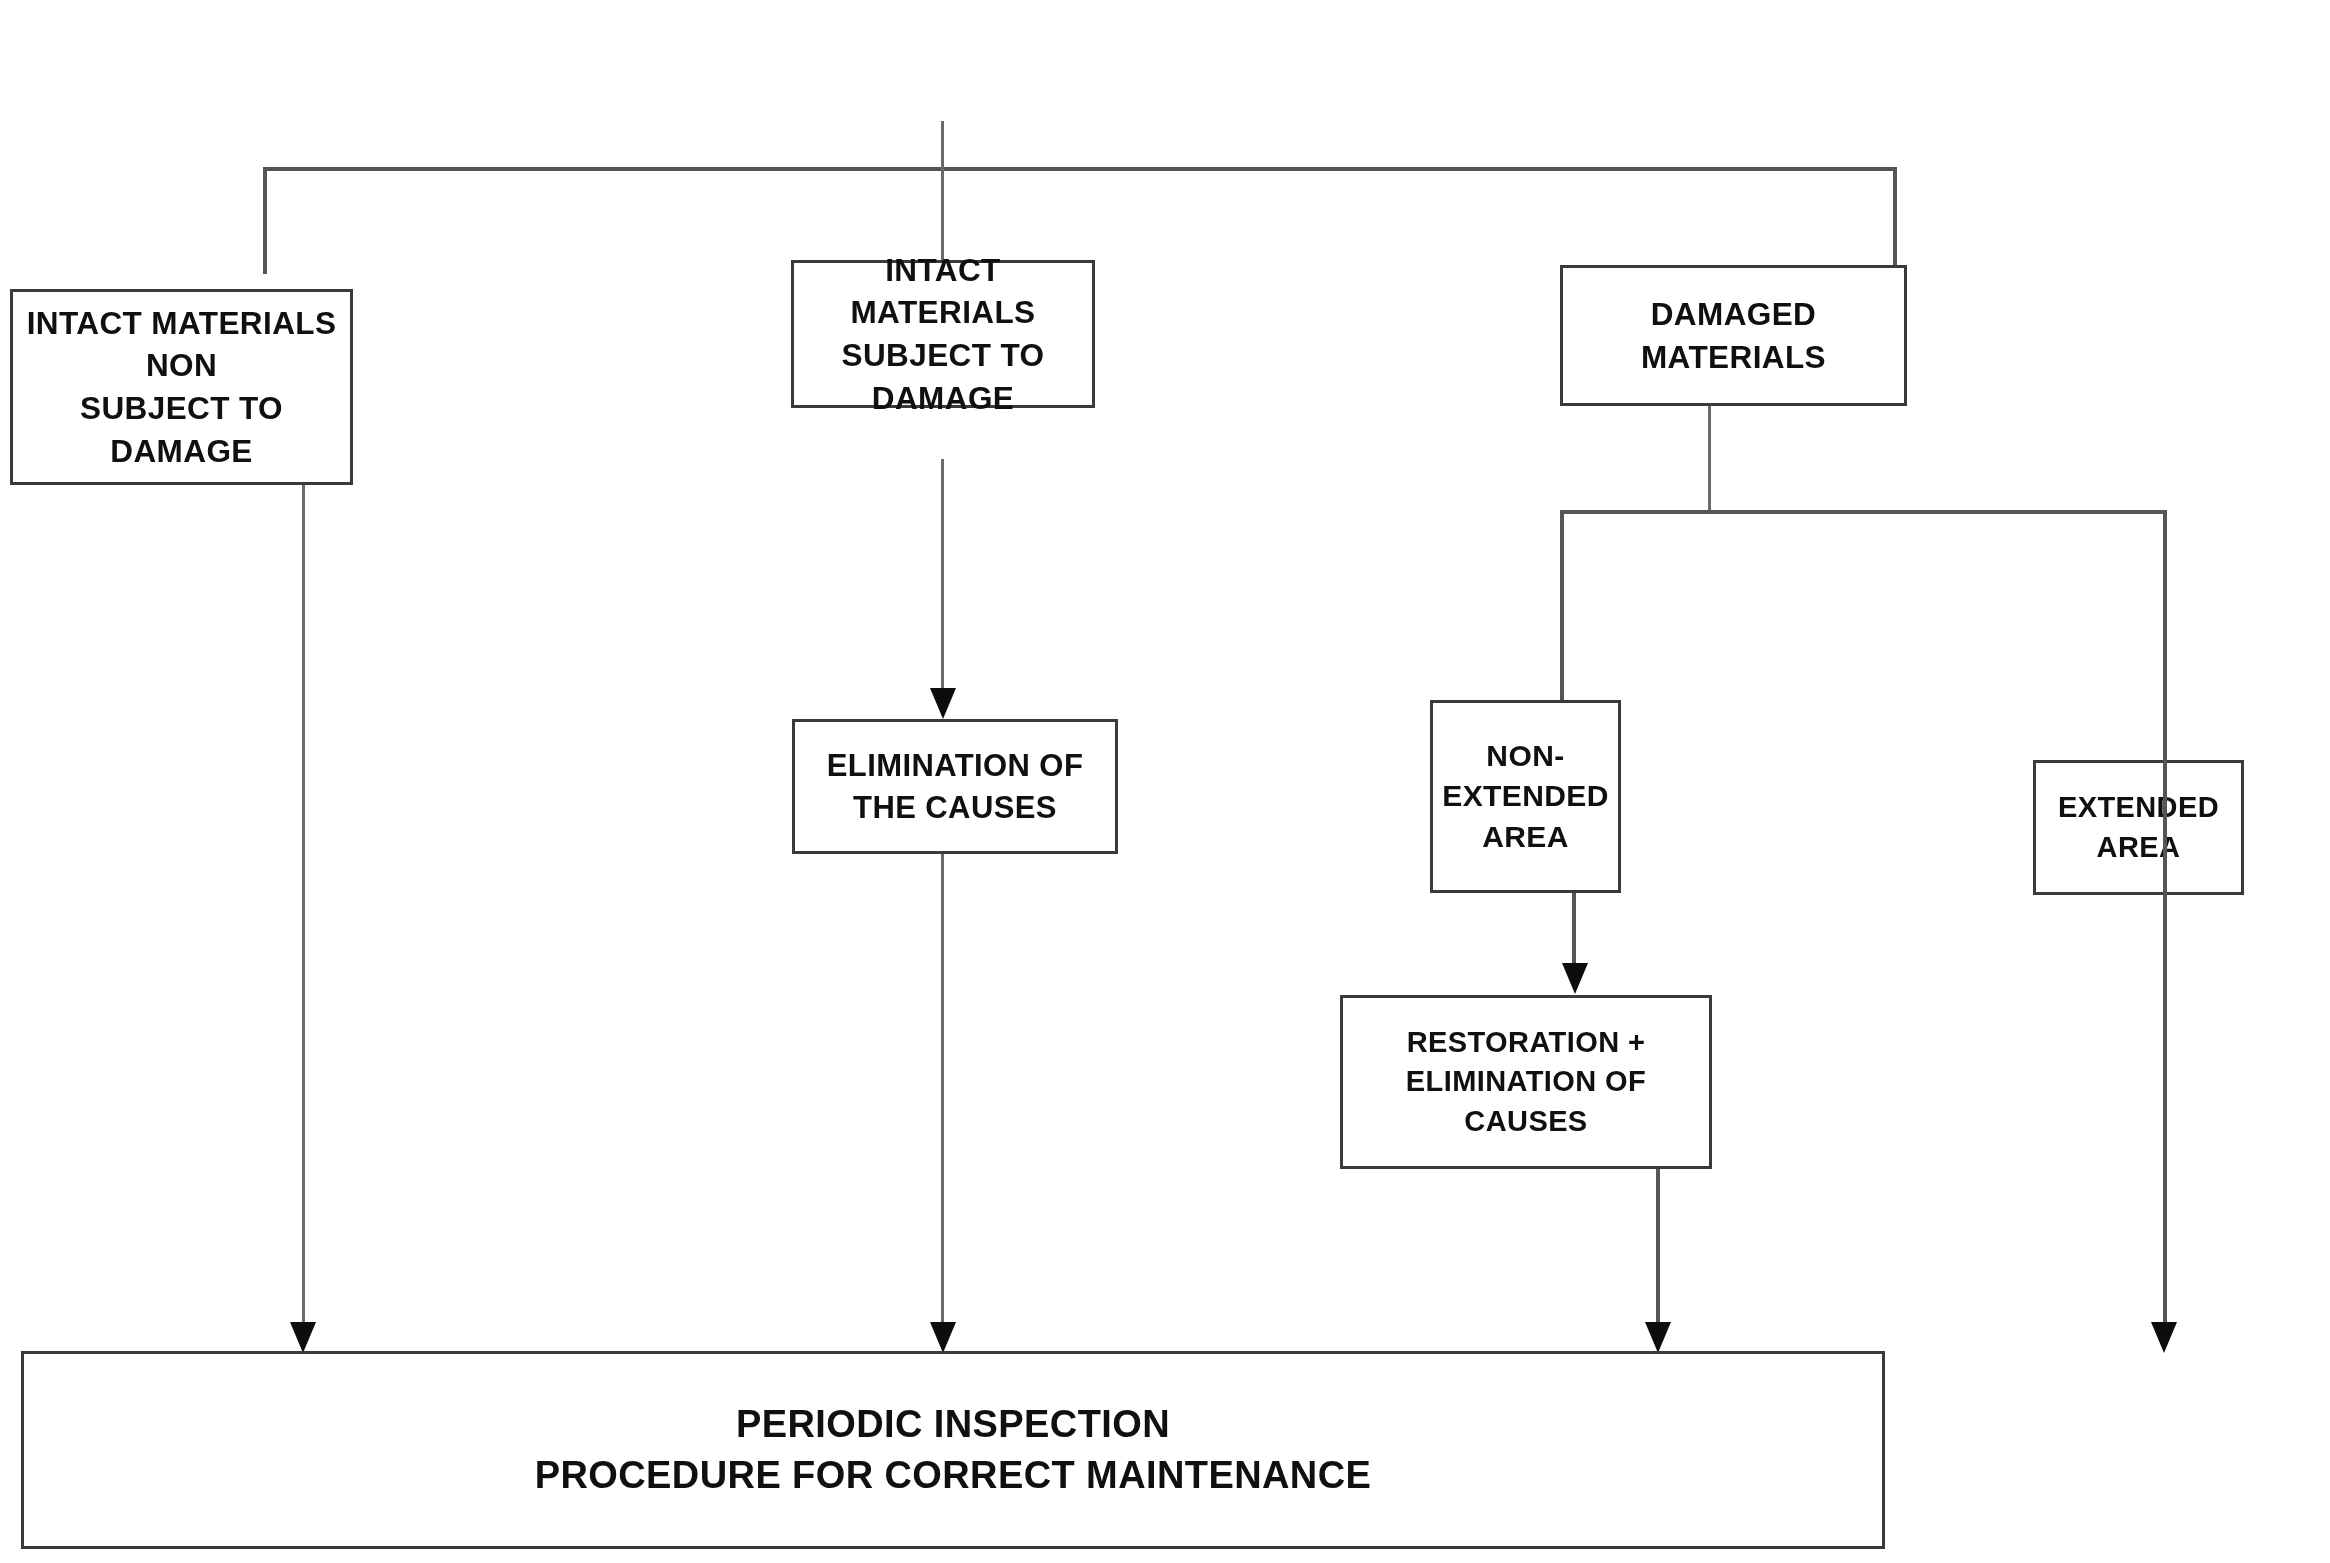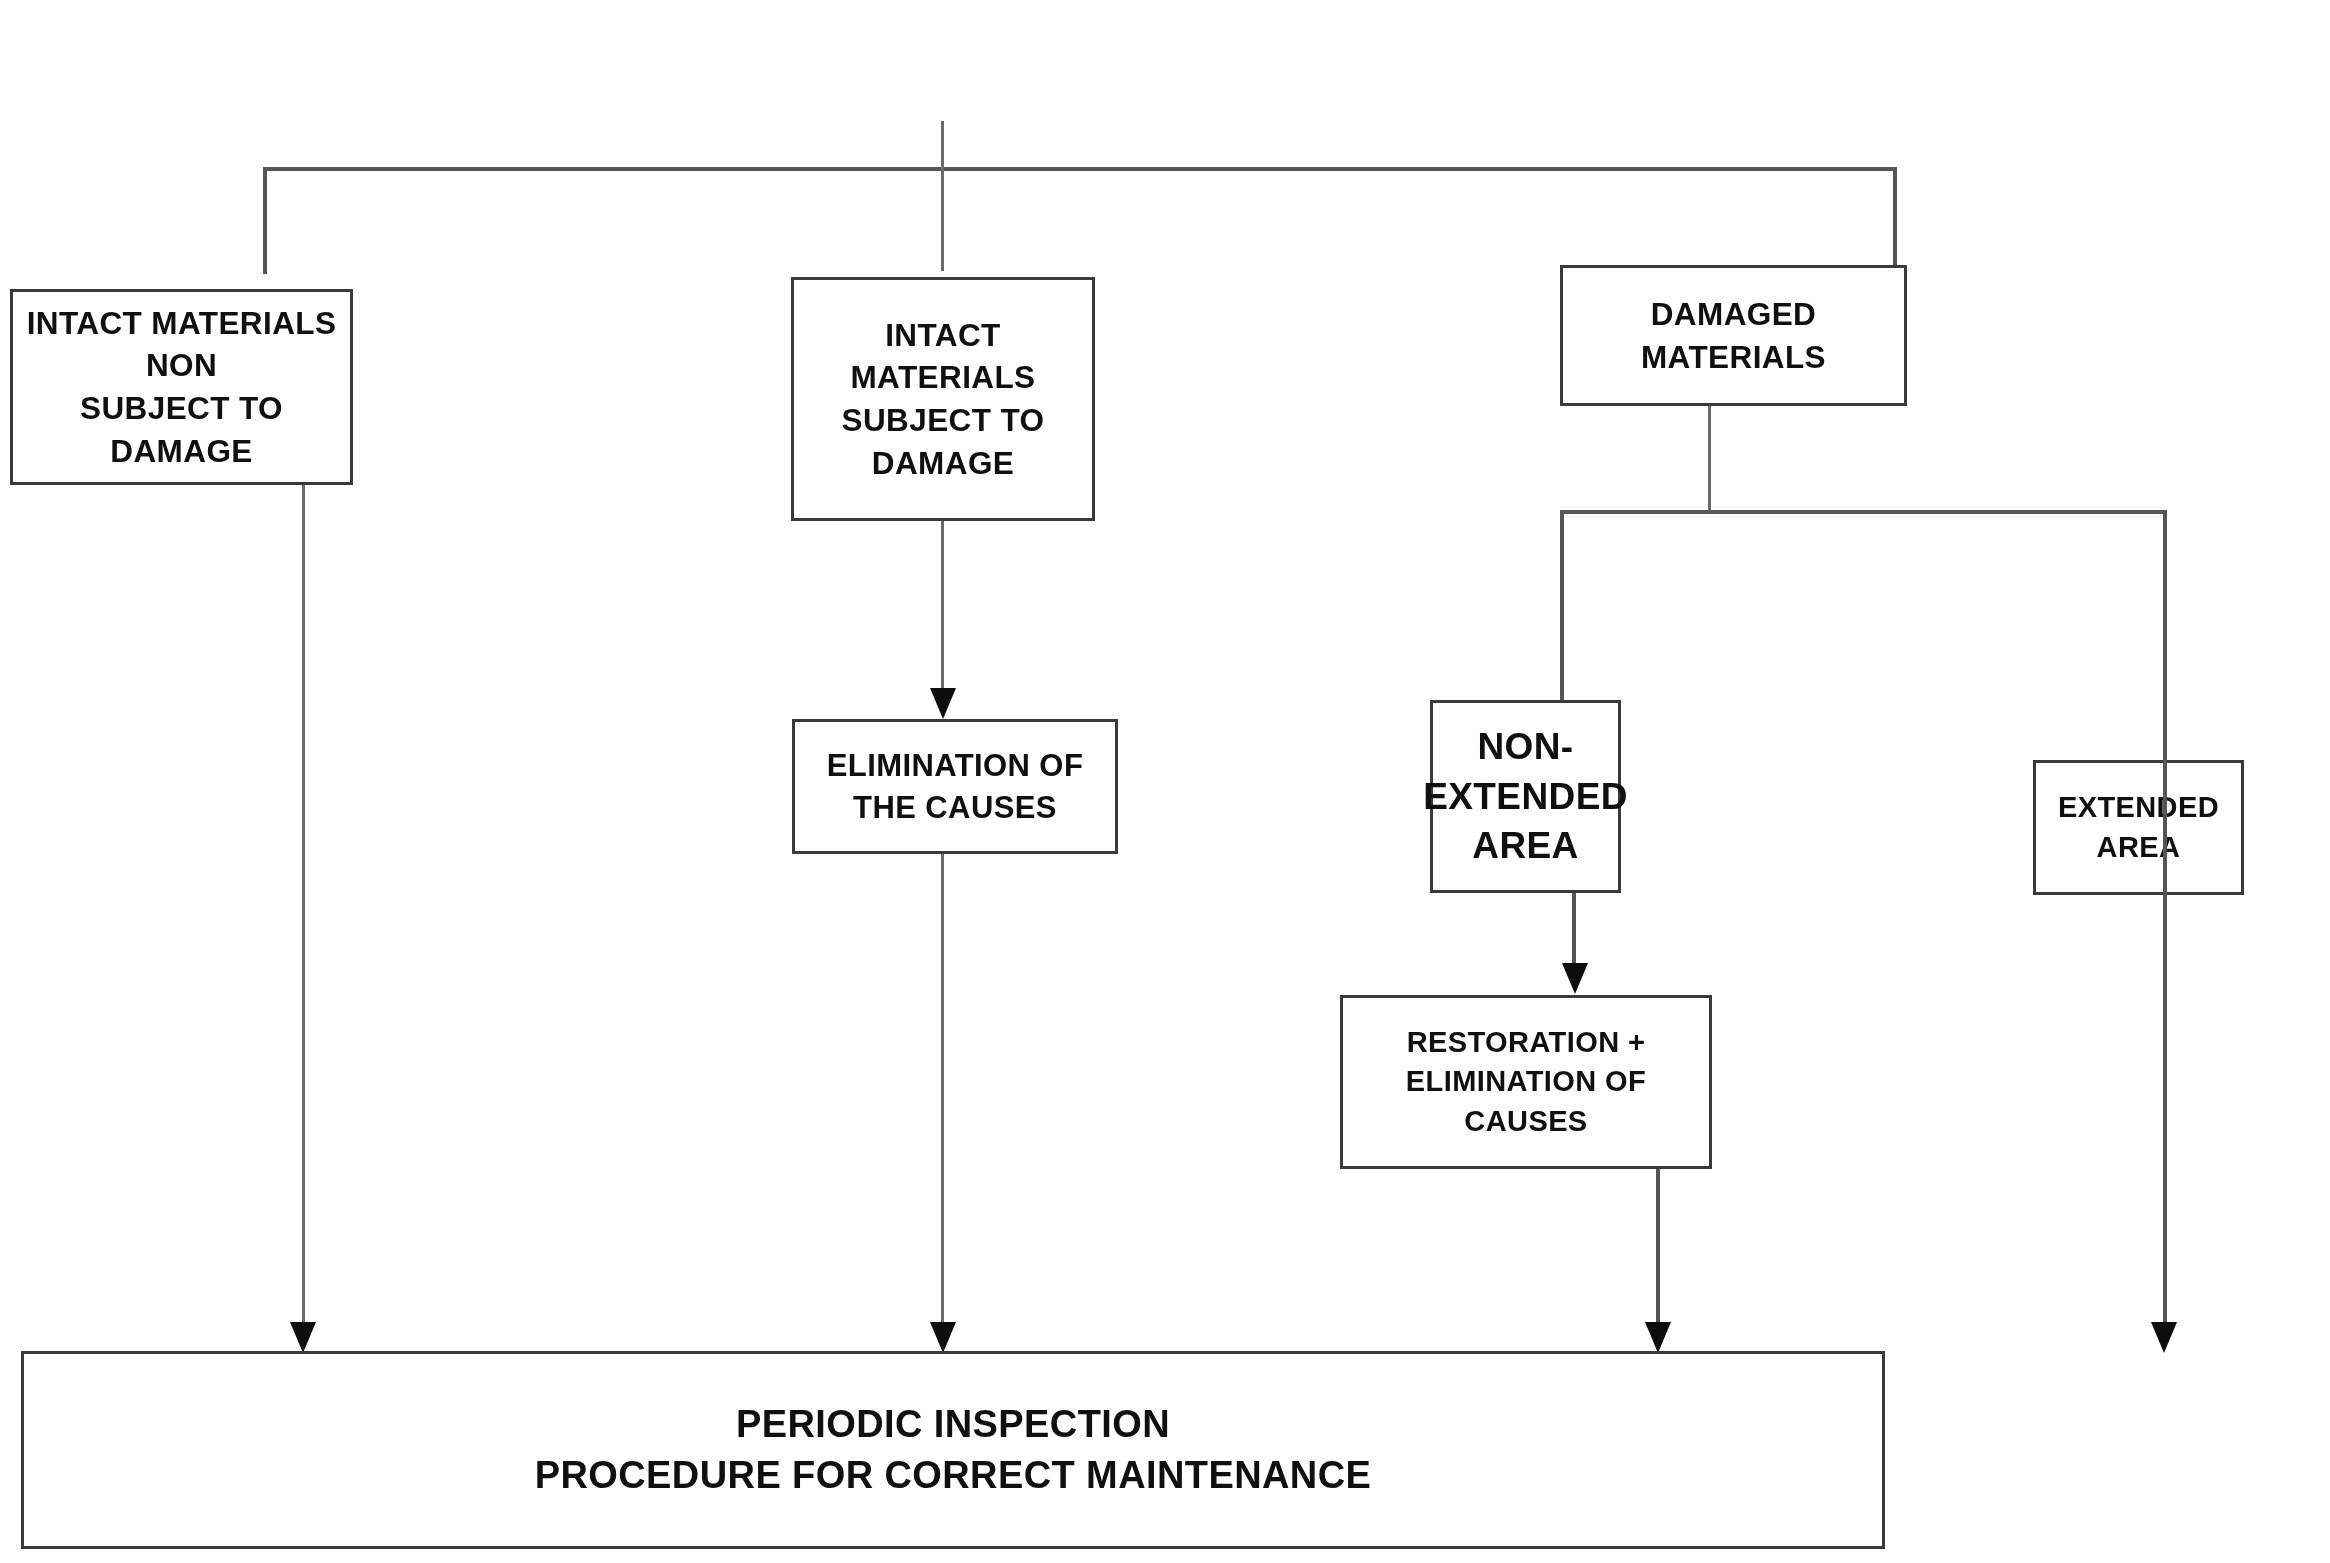--- a/index.html
+++ b/index.html
@@ -28,24 +28,24 @@
     font-weight: bold;
     letter-spacing: 0.4px;
     line-height: 1.35;
     z-index: 3;
   }
   .node .lbl { display: block; white-space: pre-line; }
 
   
   #n-title      { left:84px;  top:17px;   width:1964px; height:104px; font-size:46px; border-width:3.8px; }
   #n-intact-non { left:10px;   top:270px;  width:343px;  height:196px; font-size:31.5px;margin-top:19px; }
-  #n-intact-sub { left:791px; top:277px;  width:304px;  height:244px; font-size:31.5px; }
+  #n-intact-sub { left:791px; top:260px;  width:304px;  height:148px; font-size:31.5px; }
   #n-damaged    { left:1560px; top:265px;  width:347px;  height:141px; font-size:31.5px; }
   #n-elim       { left:792px; top:719px;  width:326px;  height:135px; font-size:31px; }
-  #n-nonext     { left:1430px; top:700px;  width:191px;  height:193px; font-size:37px; border-width:3.8px;}
+  #n-nonext     { left:1430px; top:700px;  width:191px;  height:193px; font-size:30px; border-width:3.8px;}
   #n-ext        { left:2033px; top:760px;  width:211px;  height:135px; font-size:29px; }
   #n-restor     { left:1340px; top:995px; width:372px;  height:174px; font-size:29px; }
   #n-periodic   { left:21px;   top:1351px; width:1864px; height:198px; font-size:38px;justify-content:center; }
   #n-removal    { left:1949px; top:1350px; width:279px;  height:89px; font-size:40px; }
 
   
   .edge-h, .edge-v {
     position: absolute;
     background: #555555;
     z-index: 1;

